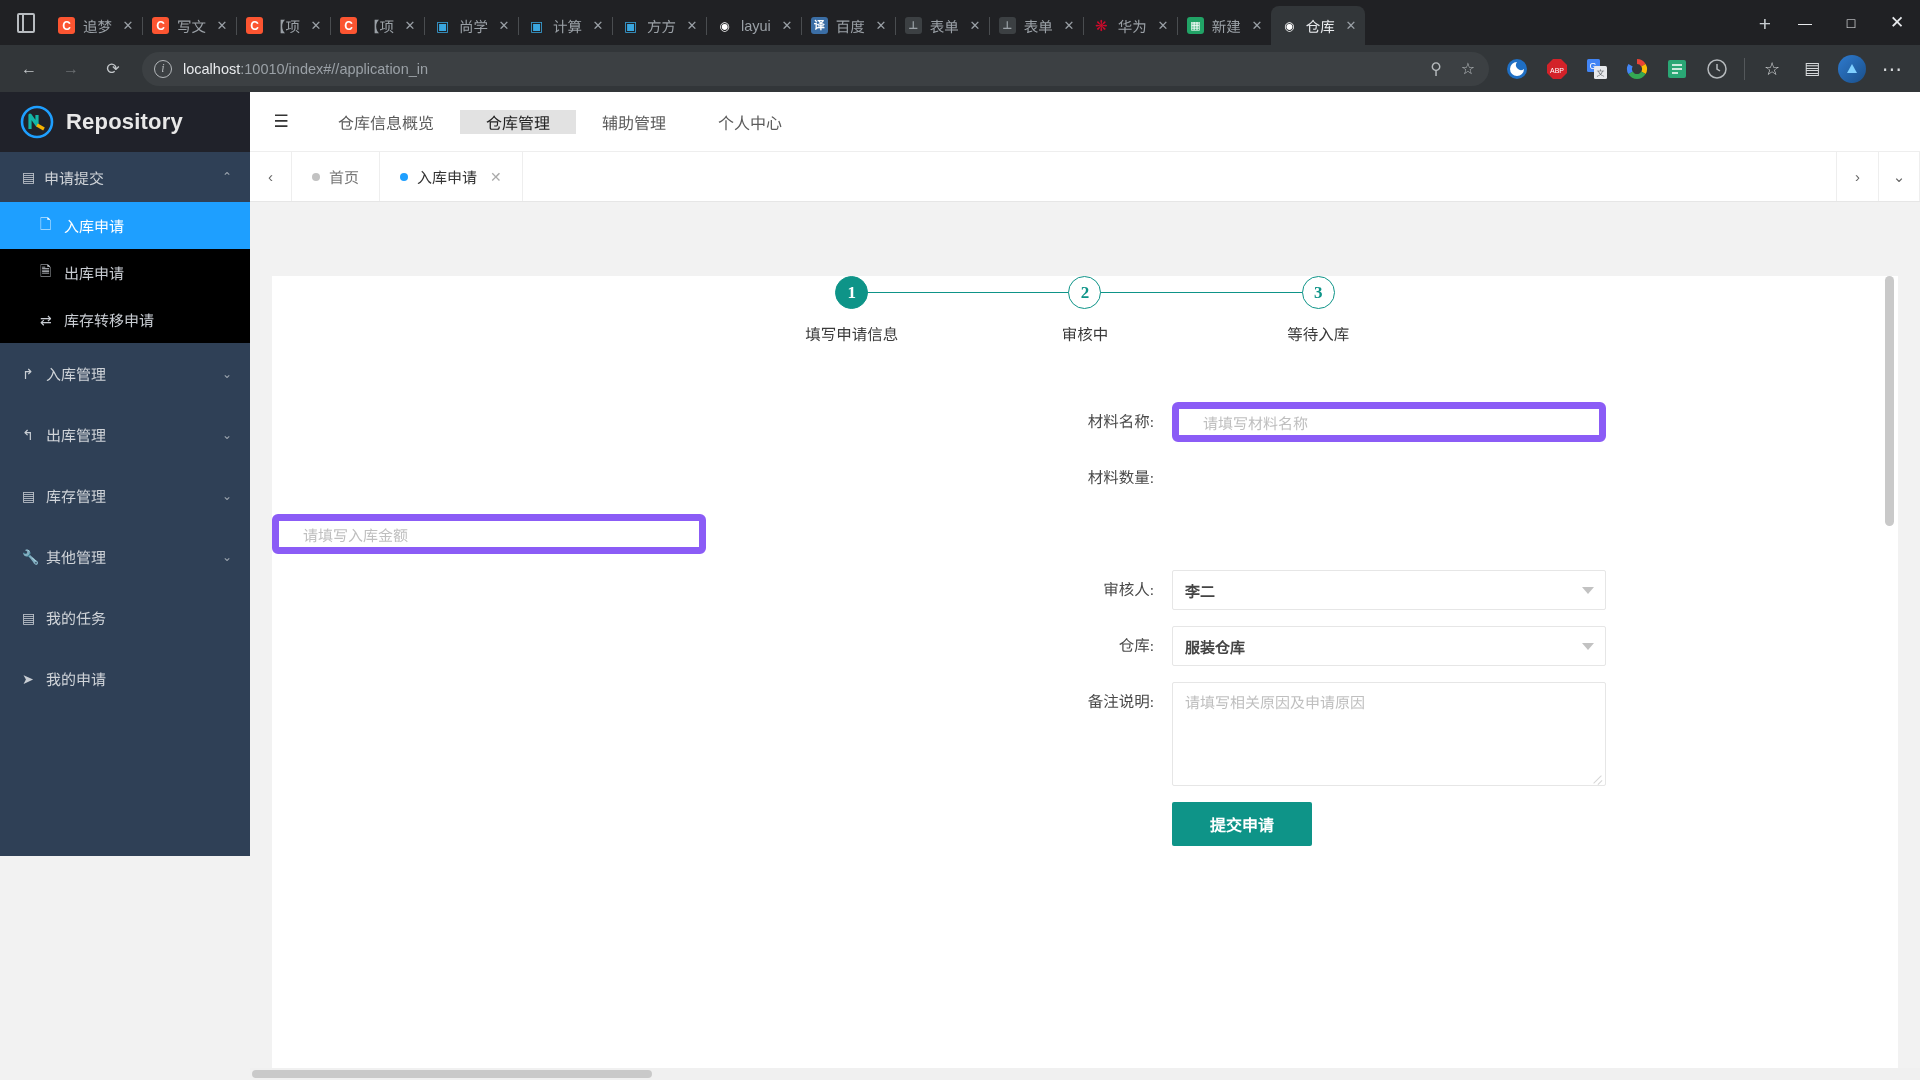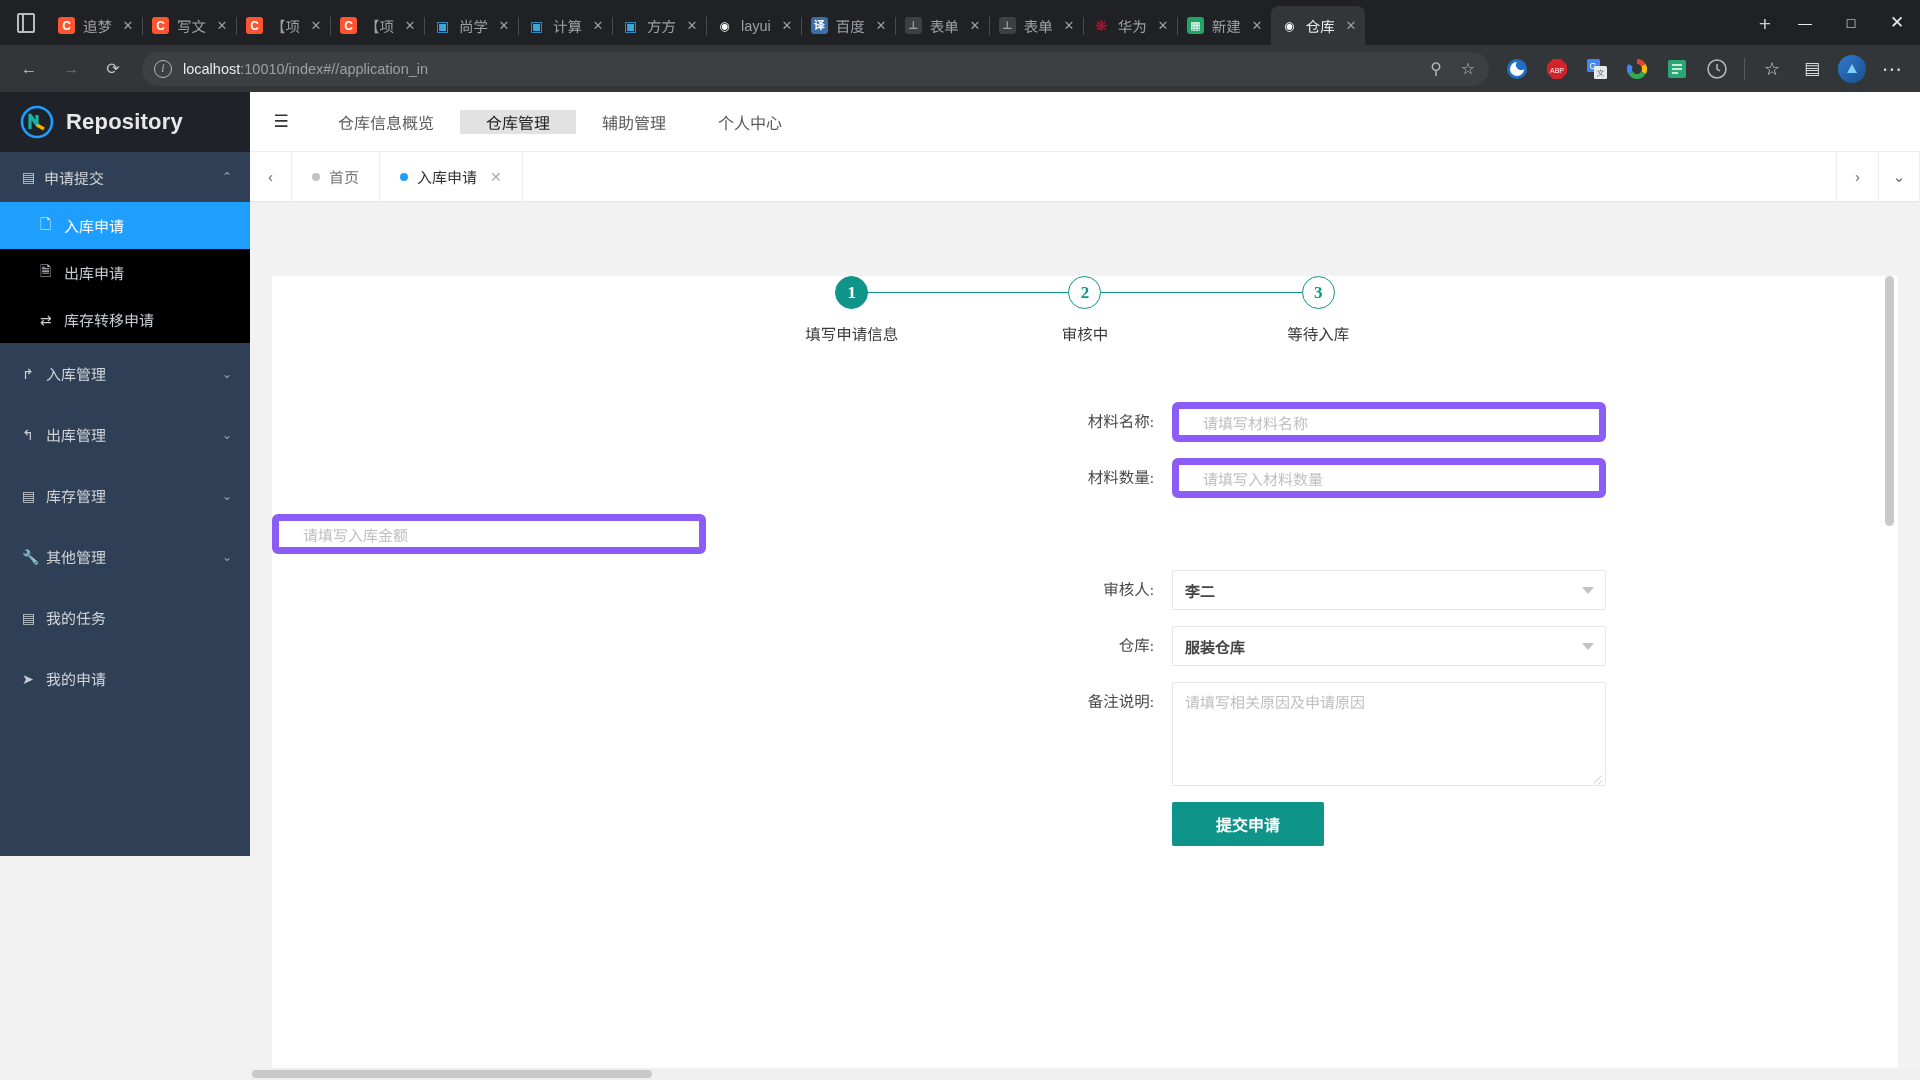--- a/index.html
+++ b/index.html
@@ -398,21 +398,21 @@
     position: absolute; right: 2px; bottom: 2px;
     width: 12px; height: 12px;
   }
   .ta .grip::before, .ta .grip::after {
     content: ""; position: absolute; background: #d6d6d6; height: 1px;
   }
   .ta .grip::before { width: 11px; right: 0; bottom: 3px; transform: rotate(-45deg); }
   .ta .grip::after  { width: 6px;  right: 0; bottom: 0px; transform: rotate(-45deg); }
   .submit-row { display: flex; }
   .submit-btn {
-    width: 152px; height: 44px;
+    width: 140px; height: 44px;
     background: #0e9488; color: #ffffff;
     border: none; border-radius: 2px;
     font-size: 16px; font-weight: bold;
     display: flex; align-items: center; justify-content: center;
     font-family: "Liberation Serif", "DejaVu Serif", serif;
   }
   .page-hscroll {
     position: absolute; left: 250px; bottom: 0;
     width: 1670px; height: 12px; background: #f0f0f0;
   }
@@ -703,25 +703,20 @@
               <div class="form-row">
                 <div class="form-label">材料名称:</div>
                 <div class="form-field">
                   <div class="inp">
                     <span>请填写材料名称</span>
                   </div>
                 </div>
               </div>
               <div class="form-row">
                 <div class="form-label">材料数量:</div>
-                <div class="form-field">
-                  <div class="inp">
-                    <span>请填写入材料数量</span>
-                  </div>
-                </div>
               </div>
               <div class="form-row">
                 <div class="form-field">
                   <div class="inp">
                     <span>请填写入库金额</span>
                   </div>
                 </div>
               </div>
               <div class="form-row">
                 <div class="form-label">审核人:</div>

